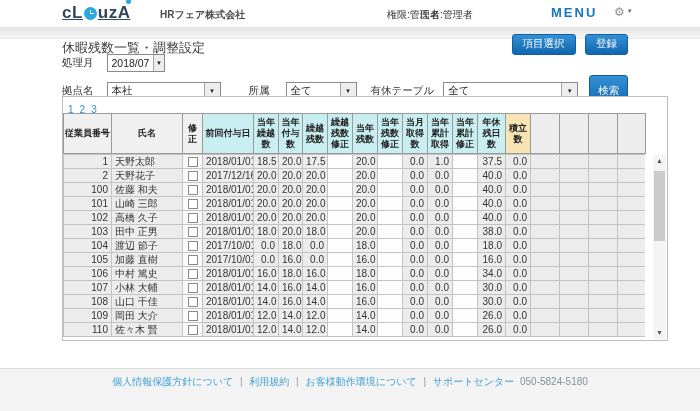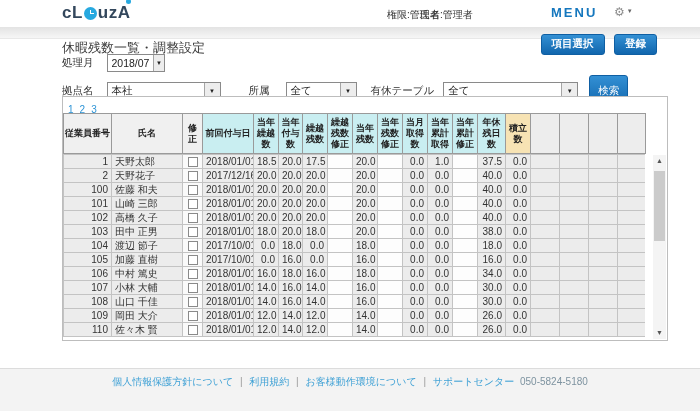--- a/index.html
+++ b/index.html
@@ -4,37 +4,37 @@
 <style>
   * { box-sizing: border-box; margin: 0; padding: 0; }
   html,body { width:700px; height:411px; }
   body {
     position: relative; overflow: hidden; background:#fff;
     font-family: "Liberation Sans", "DejaVu Sans", sans-serif; color:#333;
   }
   
   .topbar { position:absolute; left:0; top:0; width:700px; height:27px; background:#fff; }
   .topbar > * { position:absolute; }
-  .logo { left:62px; top:3px; font-weight:bold; font-size:17px; color:#33475c; letter-spacing:0.5px; display:flex; align-items:center; }
+  .logo { left:62px; top:3px; font-weight:bold; font-size:17px; color:#33475c; letter-spacing:0.5px; display:flex; align-items:center;text-decoration:underline; }
   .clock { display:inline-block; width:13px; height:13px; border-radius:50%; background:#27a9e0; position:relative; margin:0 1px; }
   .clock .hand-h { position:absolute; left:6px; top:3px; width:1.5px; height:4px; background:#fff; }
   .clock .hand-m { position:absolute; left:6px; top:6px; width:4px; height:1.5px; background:#fff; }
   .logo-a { position:relative; }
   .logo-a .fig { position:absolute; right:0px; top:-4px; width:5px; height:5px; border-radius:50%; background:#27a9e0; }
   .company { left:160px; top:8px; font-size:10px; font-weight:bold; color:#4a4a4a; }
   .role  { left:355px; top:8px; font-size:10px; color:#333;margin-left:32px; }
   .uname { left:420px; top:8px; font-size:10px; color:#333; }
   .menu  { left:551px; top:5px; font-size:13px; font-weight:bold; color:#1577be; letter-spacing:2px; text-decoration:none; cursor:pointer; }
   .gearbtn { left:614px; top:5px; font-size:12px; color:#8d8d8d; cursor:pointer; }
   .gearbtn .caret { font-size:6px; color:#666; vertical-align:3px; margin-left:2px; }
   .band { position:absolute; left:0; top:27px; width:700px; height:12px;
           background:linear-gradient(#e3e3e3,#f6f6f6); border-bottom:1px solid #e8e8e8; }
   
   .page-title { position:absolute; left:62px; top:39px; font-size:13px; color:#3a3a3a; }
-  .topbtns { position:absolute; top:33px; right:43px;font-weight:bold; }
+  .topbtns { position:absolute; top:33px; right:72px; }
   .btn {
     display:inline-block; background:linear-gradient(#3390d4,#1166ad); border:1px solid #0f5fa3;
     color:#fff; font-size:10.5px; padding:2px 10px 3px; border-radius:3px; cursor:pointer; text-align:center;
   }
   .topbtns .btn { margin-left:5px; }
   
   .frow { position:absolute; left:62px; display:flex; align-items:center; }
   .frow1 { top:54px; } .frow2 { top:75px; }
   .flabel { font-size:10.5px; color:#333; }
   .sel {
@@ -84,20 +84,21 @@
 <div class="topbar">
   <div class="logo">
     <span>cL</span>
       <span class="clock">
         <span class="hand-h"></span>
         <span class="hand-m"></span>
       </span>
       <span>uz</span>
       <span class="logo-a"><span class="fig"></span><span>A</span></span>
   </div>
+  <span class="company">HRフェア株式会社</span>
   <span class="role">権限:管理者</span>
   <span class="uname">氏名:管理者</span>
   <a class="menu">MENU</a>
   <span class="gearbtn"><span>⚙</span><span class="caret">▼</span></span>
 </div>
 <div class="band"></div>
 
 <div class="page-title">休暇残数一覧・調整設定</div>
 <div class="topbtns">
   <span class="btn">項目選択</span>

